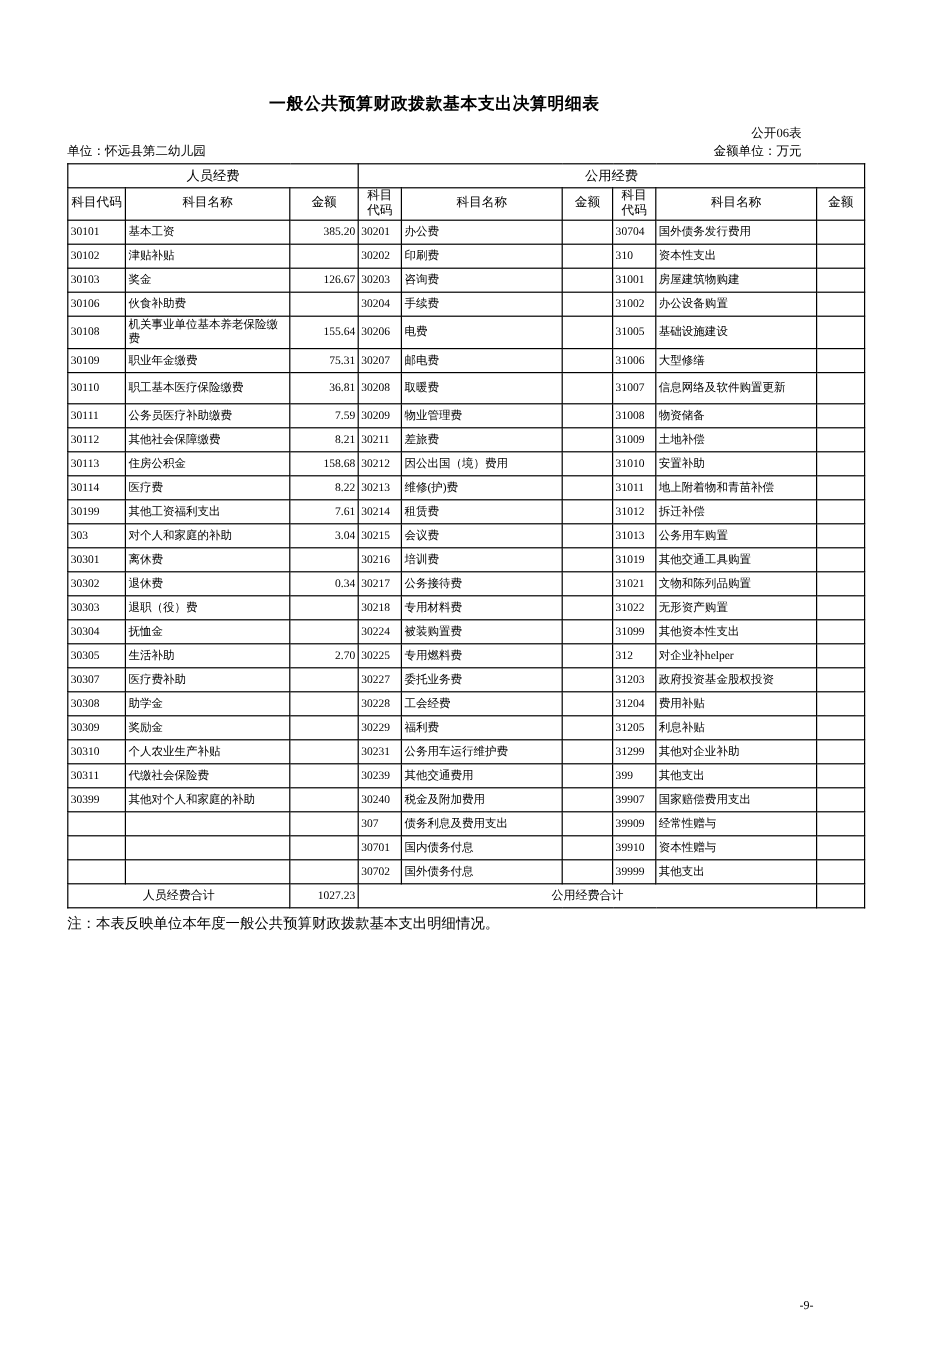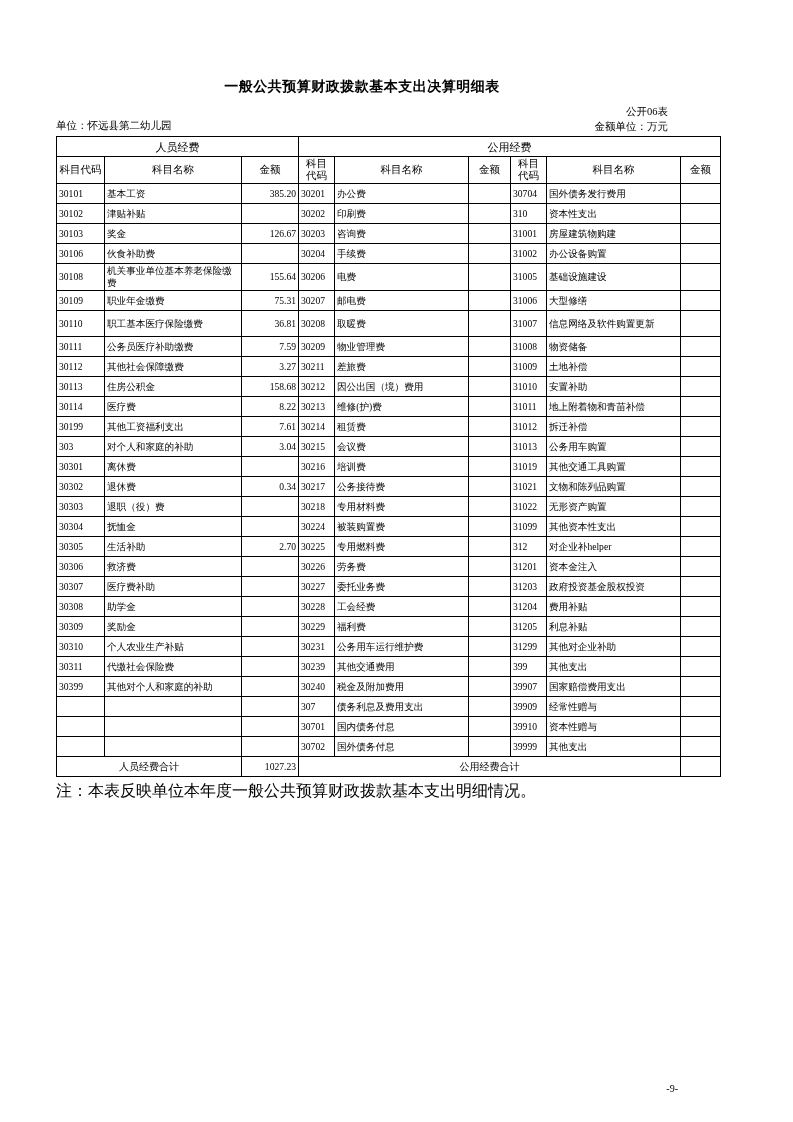--- a/index.html
+++ b/index.html
@@ -84,21 +84,21 @@
   .amt {
     text-align: right;
     padding-right: 3px;
     font-size: 9.6px;
   }
   .total-label {
     text-align: center;
     font-size: 10px;
   }
   .note {
-    font-size: 16px;
+    font-size: 12px;
     margin-top: 4px;
   }
   .pagenum {
     position: absolute;
     right: 46px;
     bottom: 28px;
     font-size: 10px;
   }
   .tall { height: 26px; }
 </style>
@@ -233,21 +233,21 @@
           <td class="code">30209</td>
           <td class="name">物业管理费</td>
           <td class="amt"></td>
           <td class="code">31008</td>
           <td class="name">物资储备</td>
           <td class="amt"></td>
         </tr>
         <tr>
           <td class="code">30112</td>
           <td class="name">其他社会保障缴费</td>
-          <td class="amt">3.27</td>
+          <td class="amt">8.21</td>
           <td class="code">30211</td>
           <td class="name">差旅费</td>
           <td class="amt"></td>
           <td class="code">31009</td>
           <td class="name">土地补偿</td>
           <td class="amt"></td>
         </tr>
         <tr>
           <td class="code">30113</td>
           <td class="name">住房公积金</td>
@@ -338,31 +338,20 @@
         </tr>
         <tr>
           <td class="code">30305</td>
           <td class="name">生活补助</td>
           <td class="amt">2.70</td>
           <td class="code">30225</td>
           <td class="name">专用燃料费</td>
           <td class="amt"></td>
           <td class="code">312</td>
           <td class="name">对企业补helper</td>
-          <td class="amt"></td>
-        </tr>
-        <tr>
-          <td class="code">30306</td>
-          <td class="name">救济费</td>
-          <td class="amt"></td>
-          <td class="code">30226</td>
-          <td class="name">劳务费</td>
-          <td class="amt"></td>
-          <td class="code">31201</td>
-          <td class="name">资本金注入</td>
           <td class="amt"></td>
         </tr>
         <tr>
           <td class="code">30307</td>
           <td class="name">医疗费补助</td>
           <td class="amt"></td>
           <td class="code">30227</td>
           <td class="name">委托业务费</td>
           <td class="amt"></td>
           <td class="code">31203</td>

